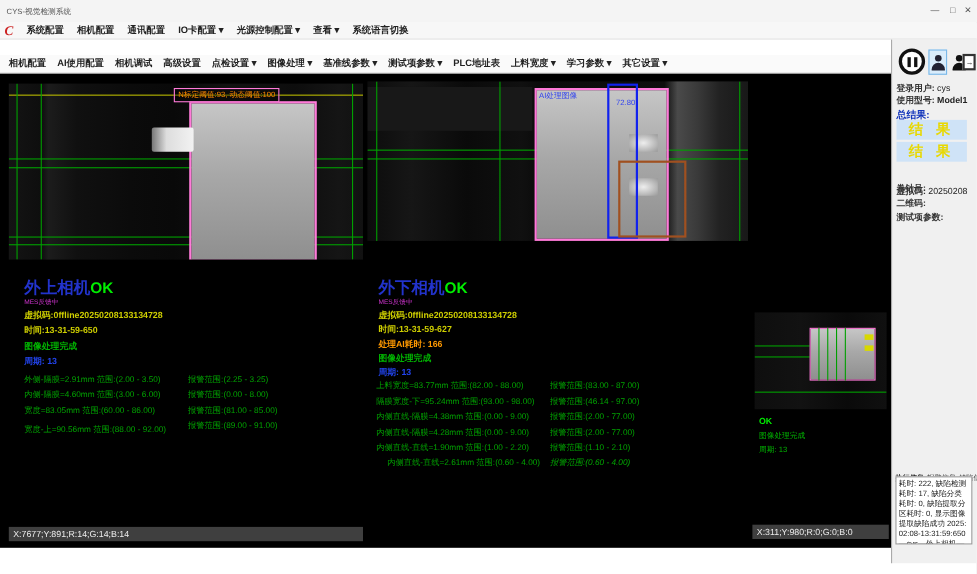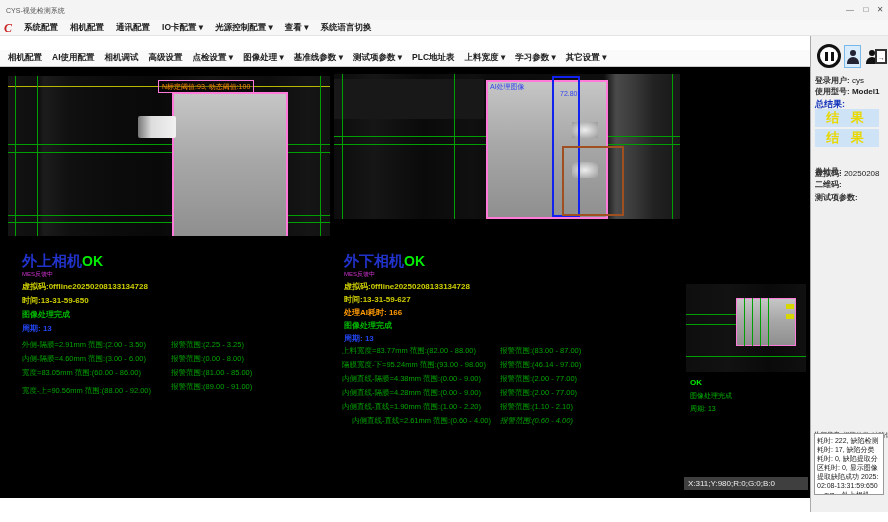--- a/index.html
+++ b/index.html
@@ -124,20 +124,21 @@
       <div class="r dl c-g" style="left:14px;top:237px;">图像处理完成</div>
       <div class="r dl c-b" style="left:14px;top:251px;">周期: 13</div>
       <div class="r meas" style="left:14px;top:268px;">外侧-隔膜=2.91mm 范围:(2.00 - 3.50)</div>
       <div class="r meas" style="left:163px;top:268px;">报警范围:(2.25 - 3.25)</div>
       <div class="r meas" style="left:14px;top:282px;">内侧-隔膜=4.60mm 范围:(3.00 - 6.00)</div>
       <div class="r meas" style="left:163px;top:282px;">报警范围:(0.00 - 8.00)</div>
       <div class="r meas" style="left:14px;top:296px;">宽度=83.05mm 范围:(60.00 - 86.00)</div>
       <div class="r meas" style="left:163px;top:296px;">报警范围:(81.00 - 85.00)</div>
       <div class="r meas" style="left:14px;top:314px;">宽度-上=90.56mm 范围:(88.00 - 92.00)</div>
       <div class="r meas" style="left:163px;top:310px;">报警范围:(89.00 - 91.00)</div>
+      <div class="r coordbar">X:7677;Y:891;R:14;G:14;B:14</div>
     </div>
 
     <div class="r cam-panel" style="left:334px;top:5px;width:346px;height:420px;">
       <div class="r img" style="left:0;top:2px;width:346px;height:145px;background:linear-gradient(90deg,#0c0c0c 0,#161616 40px,#0a0a0a 90px,#101010 140px,#0b0b0b 155px,#0e0e0e 270px,#4a4a4a 282px,#3a3a3a 300px,#222222 320px,#181818 346px);">
         <div class="r" style="left:0;top:5px;width:150px;height:40px;background:#181818;"></div>
         <div class="r glv" style="left:8px;top:0;bottom:0;"></div>
         <div class="r glv" style="left:120px;top:0;bottom:0;"></div>
         <div class="r glv" style="left:338px;top:0;bottom:0;"></div>
         <div class="r glh" style="left:0;right:0;top:62px;"></div>
         <div class="r glh" style="left:0;right:0;top:70px;"></div>

